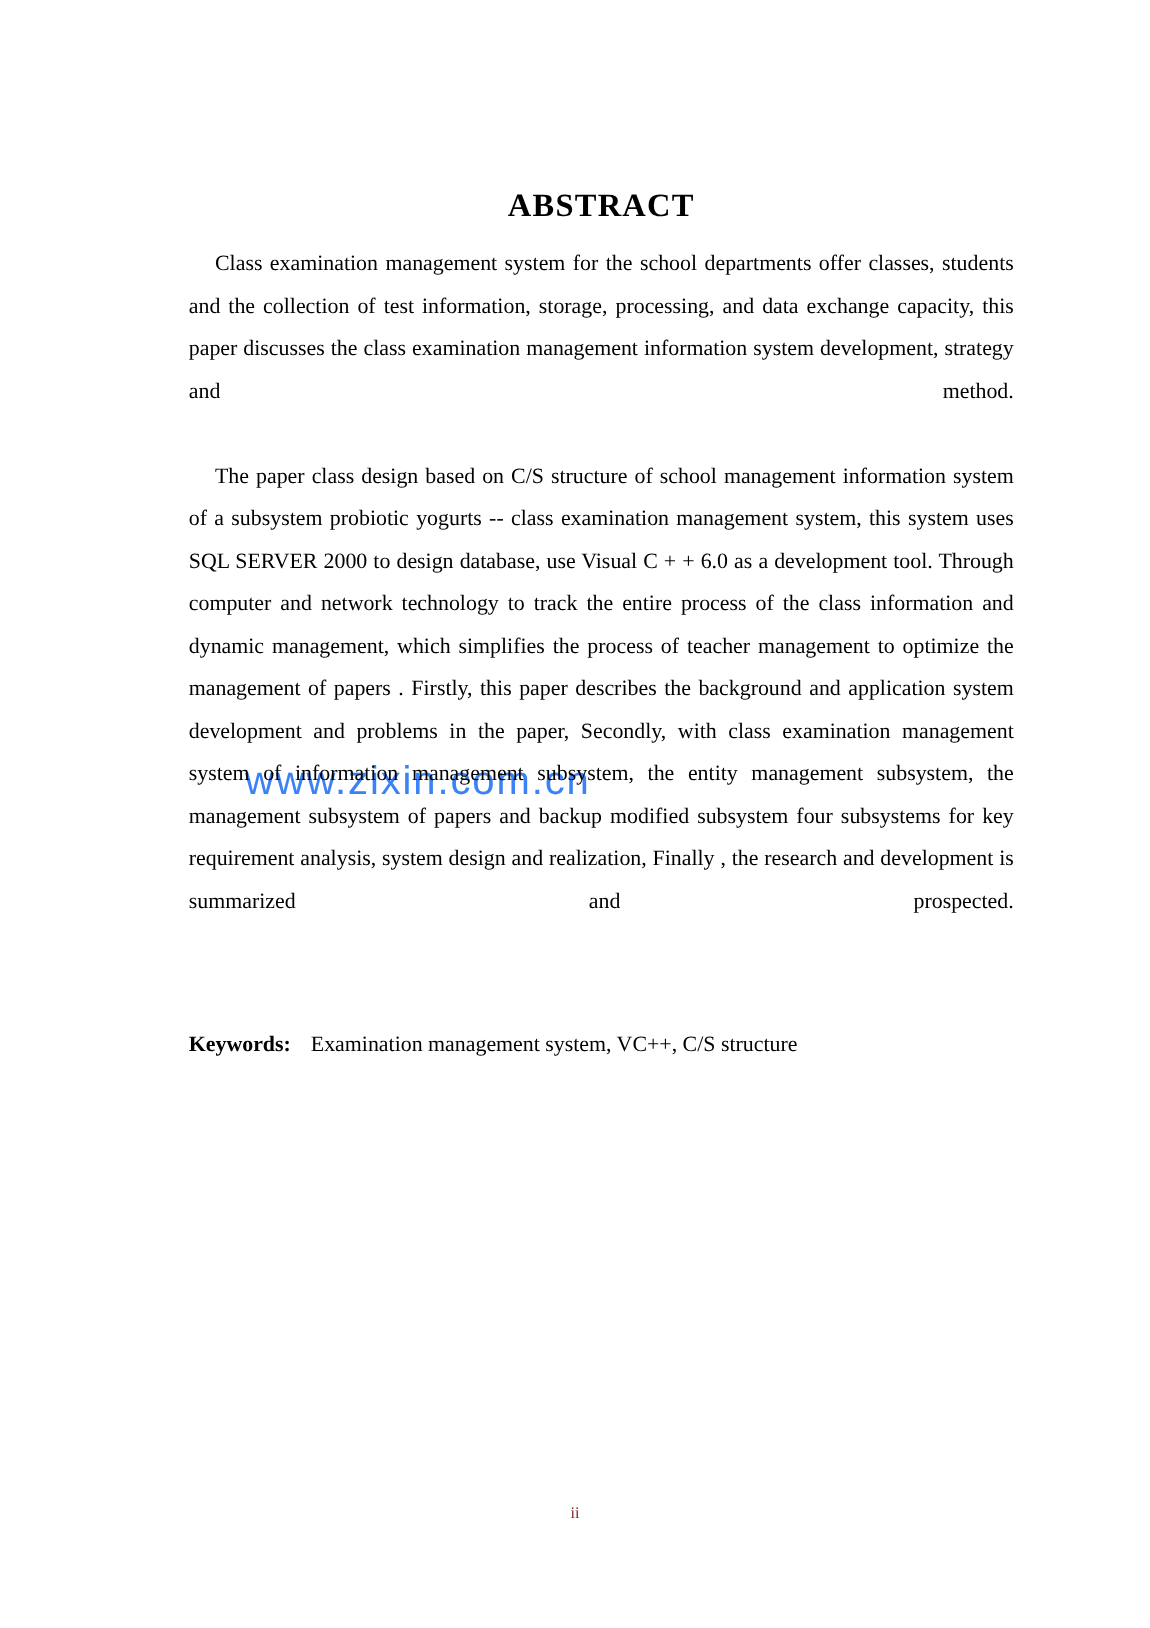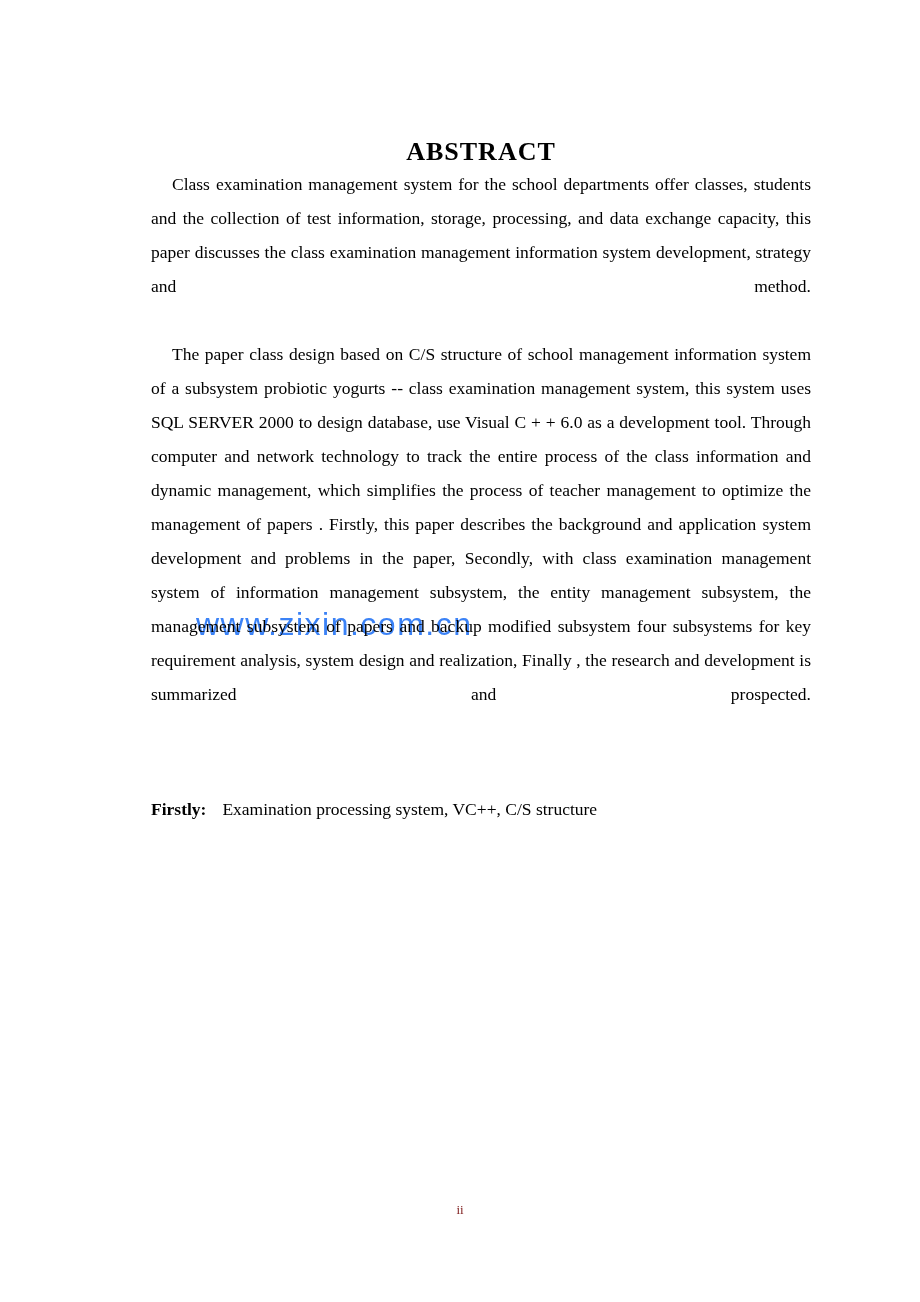--- a/index.html
+++ b/index.html
@@ -43,21 +43,21 @@
   
   .content {
     position: absolute;
     left: 151px;
     top: 0;
     width: 660px;
     z-index: 2;
   }
 
   .doc-title {
-    margin: 0;
+    margin: 13px;
     padding-top: 136px;
     text-align: center;
     font-family: "Liberation Serif", "DejaVu Serif", serif;
     font-size: 26px;
     font-weight: bold;
     letter-spacing: 1px;
     line-height: 1.2;
   }
 
   .body-block {
@@ -119,20 +119,20 @@
   <div class="content">
 
     <h1 class="doc-title">ABSTRACT</h1>
 
     <div class="body-block">
       <p class="para">Class examination management system for the school departments offer classes, students and the collection of test information, storage, processing, and data exchange capacity, this paper discusses the class examination management information system development, strategy and method.</p>
       <p class="para">The paper class design based on C/S structure of school management information system of a subsystem probiotic yogurts -- class examination management system, this system uses SQL SERVER 2000 to design database, use Visual C + + 6.0 as a development tool. Through computer and network technology to track the entire process of the class information and dynamic management, which simplifies the process of teacher management to optimize the management of papers . Firstly, this paper describes the background and application system development and problems in the paper, Secondly, with class examination management system of information management subsystem, the entity management subsystem, the management subsystem of papers and backup modified subsystem four subsystems for key requirement analysis, system design and realization, Finally , the research and development is summarized and prospected.</p>
     </div>
 
     <p class="keywords">
-      <span class="kw-label">Firstly:</span><span class="kw-gap"></span><span>Examination processing system, VC++, C/S structure</span>
+      <span class="kw-label">Keywords:</span><span class="kw-gap"></span><span>Examination management system, VC++, C/S structure</span>
     </p>
 
   </div>
 
   <div class="page-number">ii</div>
 
 </div>
 
 </body></html>

